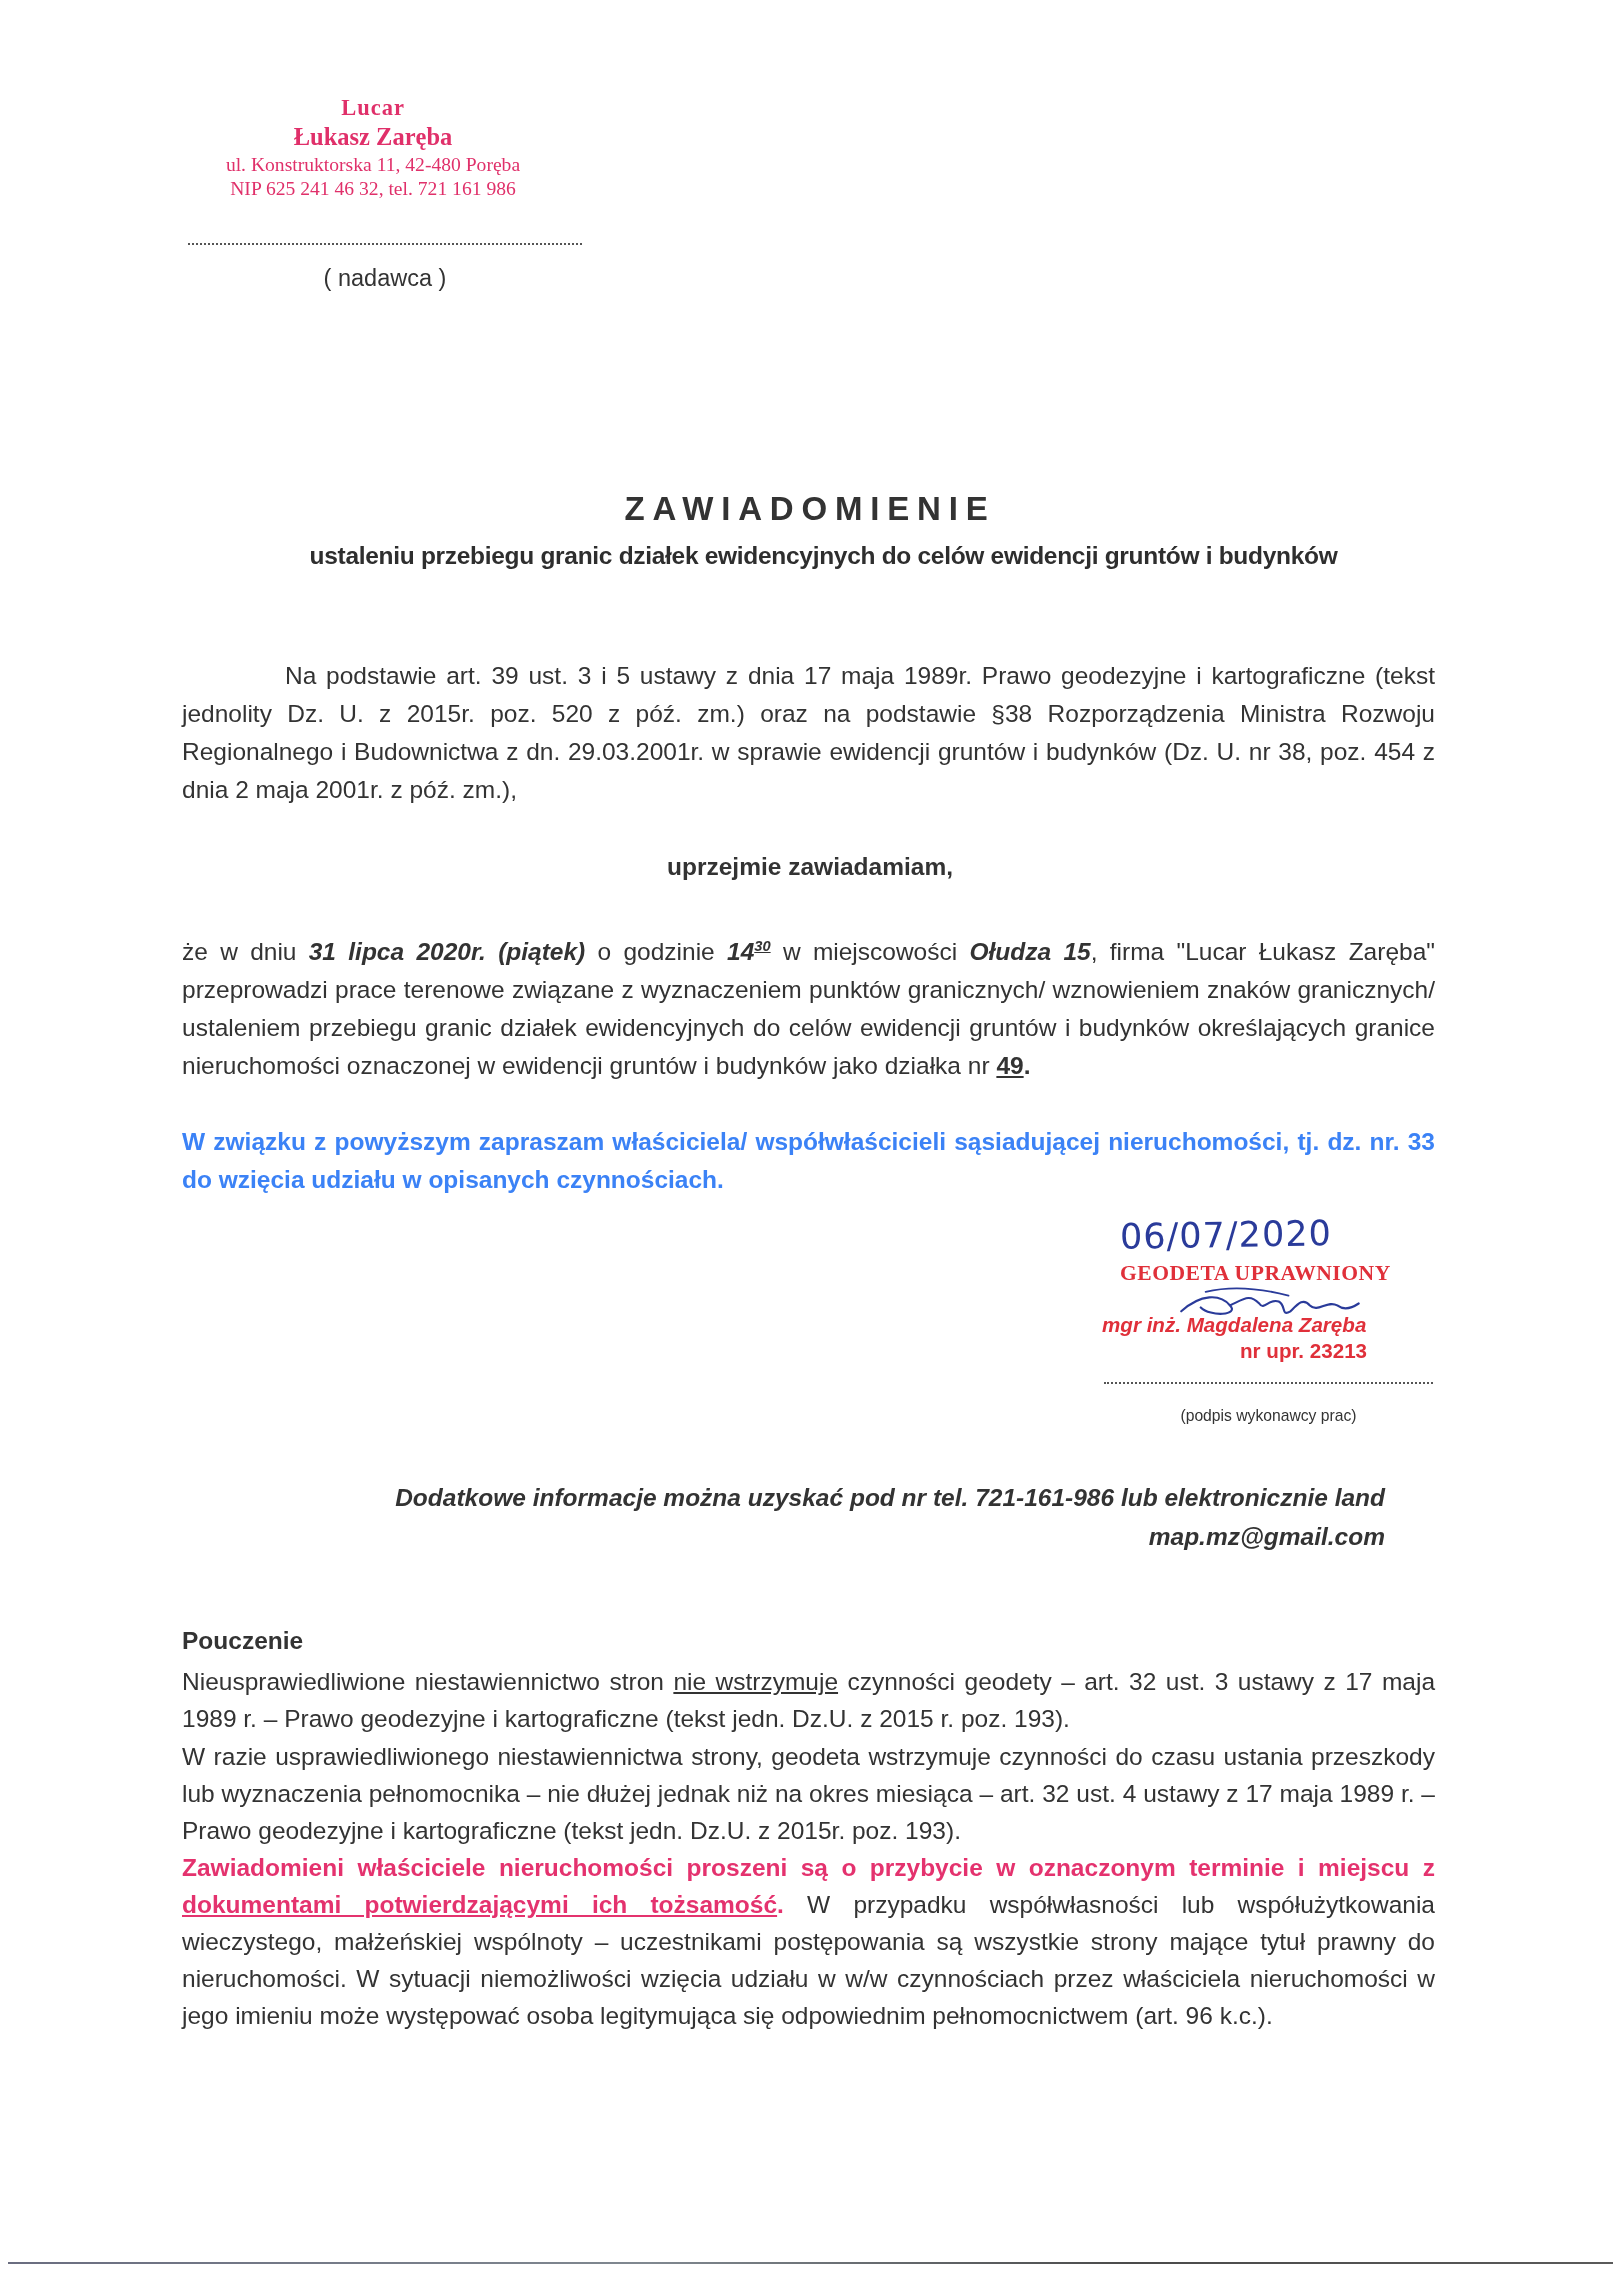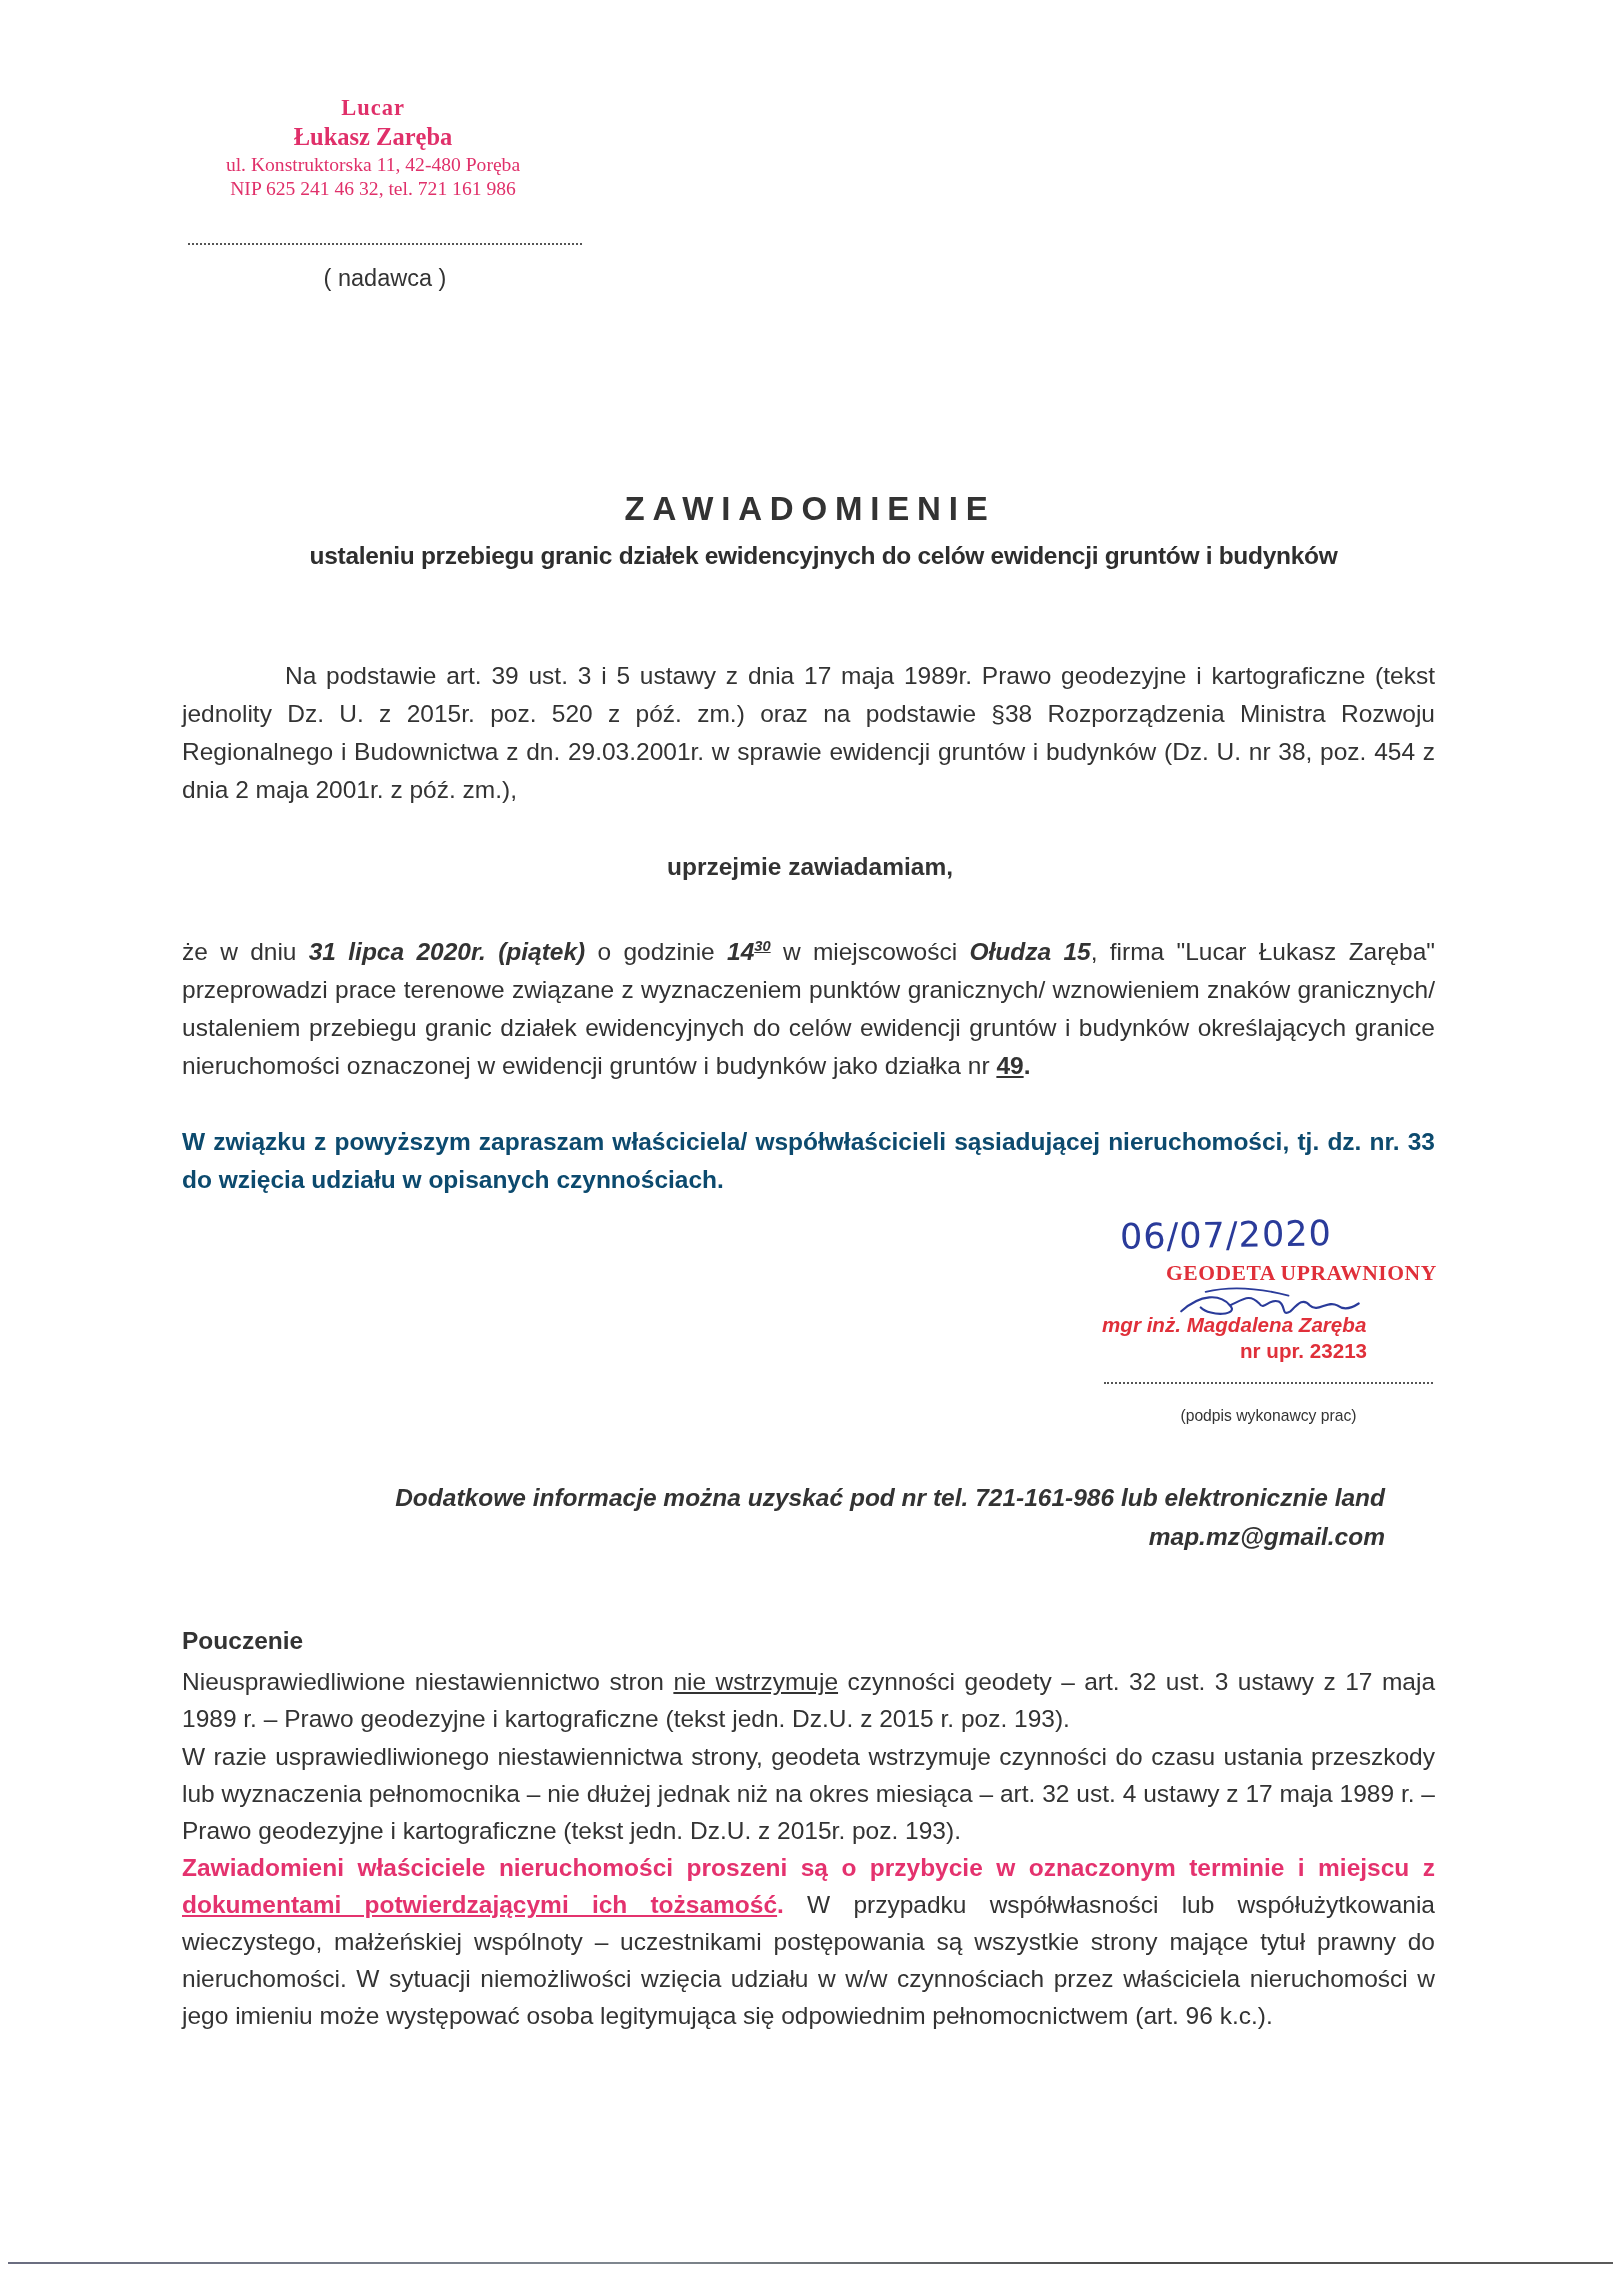--- a/index.html
+++ b/index.html
@@ -93,36 +93,36 @@
       width: 1620px;
       text-align: center;
       font-size: 24.5px;
       font-weight: bold;
       color: #333;
     }
     .p2 { top: 927px; }
     .p2 b i, .p2 .bi { font-weight: bold; font-style: italic; }
     .p2 sup { font-size: 14.7px; text-decoration: underline; }
     .p2 .u { text-decoration: underline; font-weight: bold; }
-    .p3 { top: 1123px; font-weight: bold; color: #0c4a6e; }
+    .p3 { top: 1123px; font-weight: bold; color: #3b82f6; }
 
     
     .sig-date {
       position: absolute;
       left: 1120px;
       top: 1215px;
       font-size: 35px;
       color: #2a3b9a;
       font-family: "DejaVu Sans", sans-serif;
       letter-spacing: 1px;
       transform: rotate(-1deg);
     }
     .sig-stamp-title {
       position: absolute;
-      left: 1166px;
+      left: 1120px;
       top: 1261px;
       font-size: 21.6px;
       font-weight: bold;
       color: #e0303a;
       font-family: "Liberation Serif", serif;
       letter-spacing: 0.5px;
     }
     .sig-scribble {
       position: absolute;
       left: 1171px;

